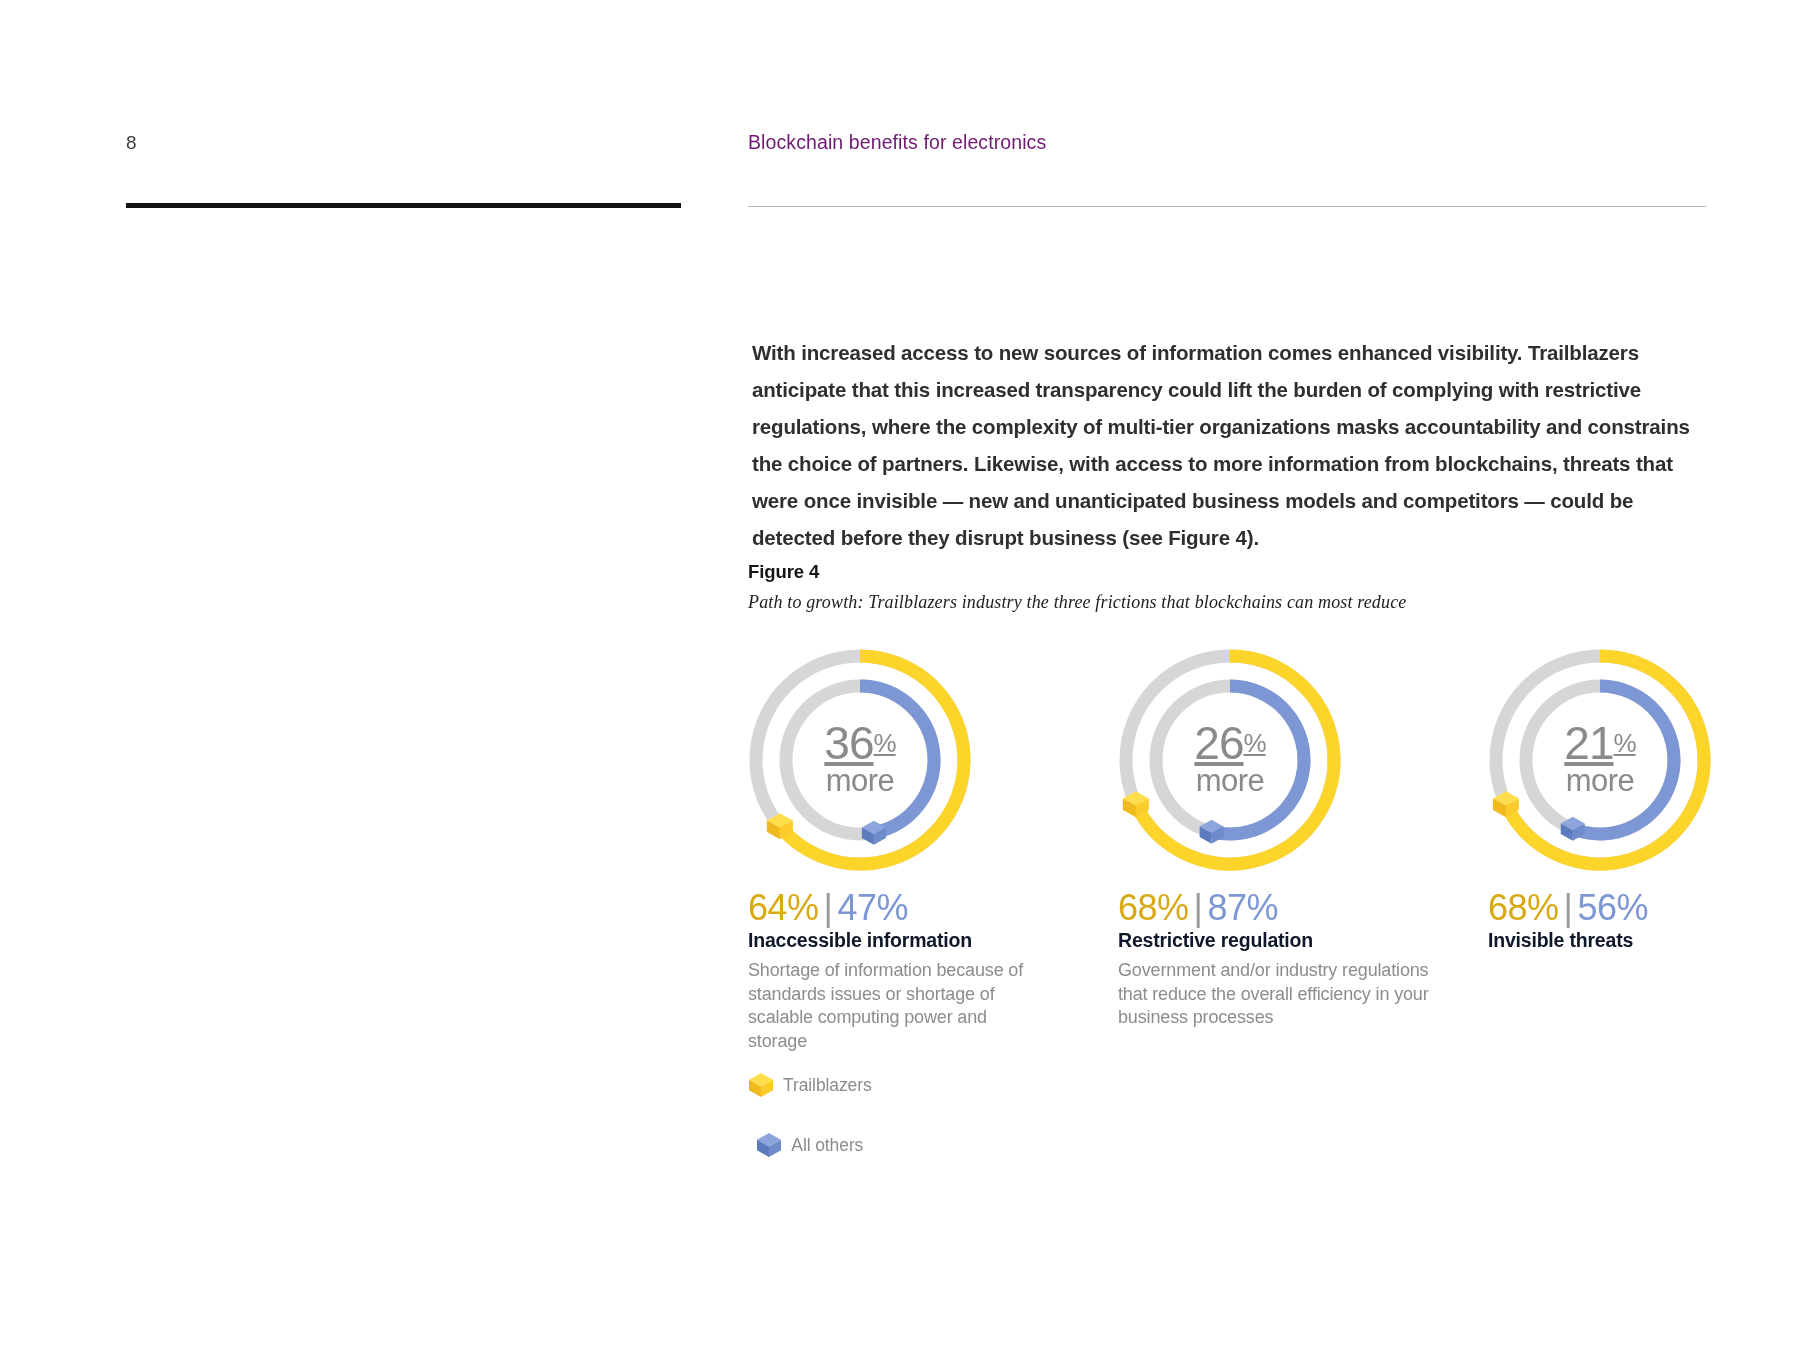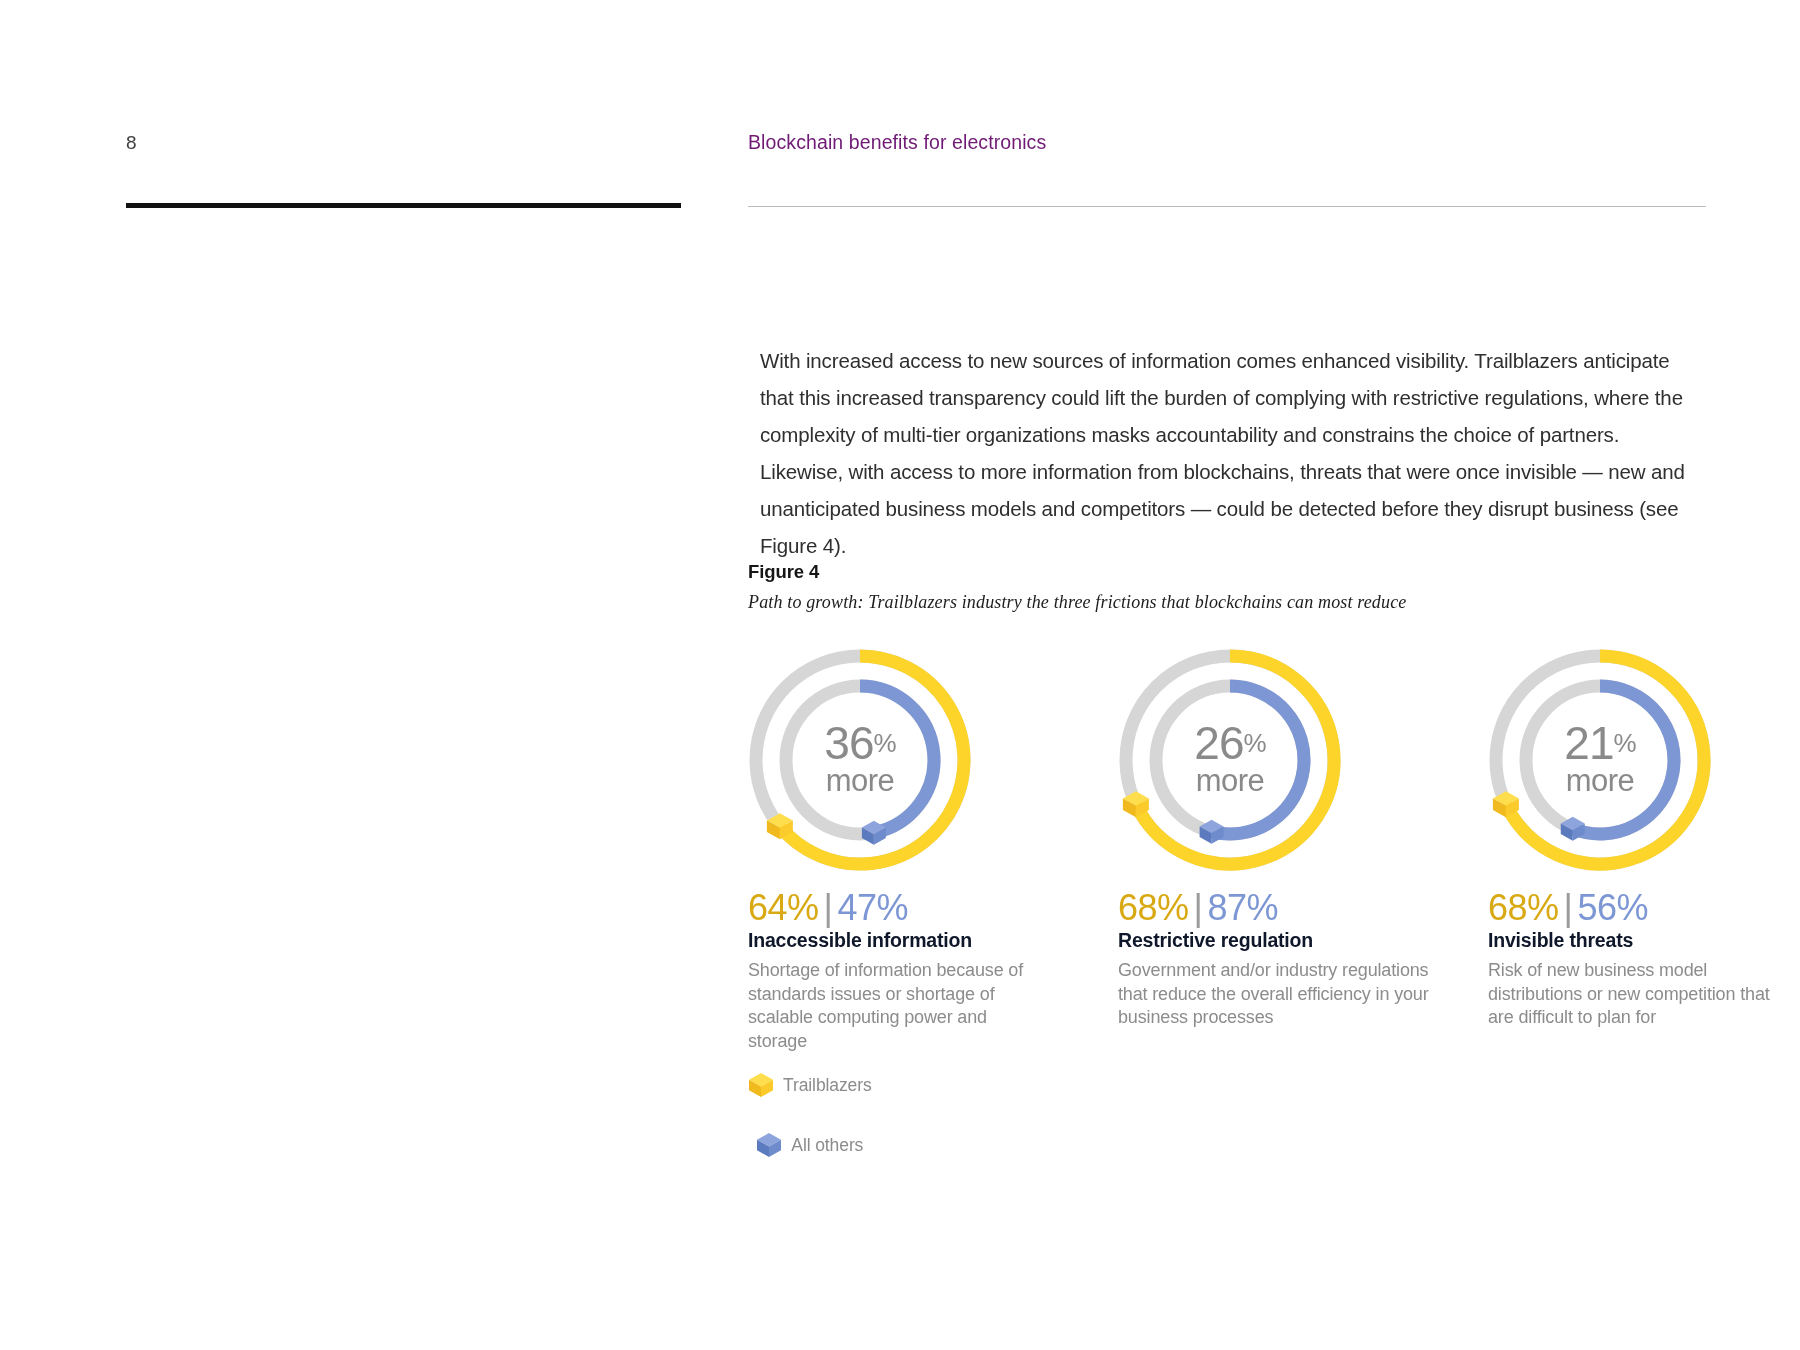--- a/index.html
+++ b/index.html
@@ -60,21 +60,21 @@
   .body-copy {
     position: absolute;
     left: 748px;
     top: 330px;
     width: 950px;
     font-size: 20.5px;
     line-height: 37px;
     color: #2f2f2f;
     letter-spacing: -0.15px;
   }
-  .body-copy p { margin: 12px; }
+  .body-copy p { margin: 4px; font-weight: bold; }
 
   
   .fig-label {
     position: absolute;
     left: 748px;
     top: 561px;
     font-size: 18.5px;
     font-weight: bold;
     color: #161616;
     letter-spacing: -0.1px;
@@ -119,20 +119,21 @@
     justify-content: center;
     pointer-events: none;
   }
   .donut-big {
     font-size: 46px;
     color: #8a8a8a;
     line-height: 42px;
     letter-spacing: -1px;
     display: flex;
     align-items: flex-start;
+    text-decoration: underline;
   }
   .donut-pct {
     font-size: 26px;
     letter-spacing: -1px;
   }
   .donut-more {
     font-size: 31px;
     color: #8a8a8a;
     line-height: 34px;
     letter-spacing: -0.5px;
@@ -291,21 +292,20 @@
         <div class="col-desc">Shortage of information because of standards issues or shortage of scalable computing power and storage</div>
       </div>
       <div class="col" style="left: 370px; width: 320px;">
         <div class="col-pcts"><span class="pct-gold">68%</span><span class="pct-sep">|</span><span class="pct-blue">87%</span></div>
         <div class="col-head">Restrictive regulation</div>
         <div class="col-desc">Government and/or industry regulations that reduce the overall efficiency in your business processes</div>
       </div>
       <div class="col" style="left: 740px; width: 290px;">
         <div class="col-pcts"><span class="pct-gold">68%</span><span class="pct-sep">|</span><span class="pct-blue">56%</span></div>
         <div class="col-head">Invisible threats</div>
-        <div class="col-desc">Risk of new business model distributions or new competition that are difficult to plan for</div>
       </div>
     </div>
 
   <div class="legend" id="legend">
       <div class="legend-item">
         <svg viewBox="0 0 26 26" width="26" height="26">
           <g>
             <polygon points="13,1 25,7.720000000000001 13,14.440000000000001 1,7.720000000000001" fill="#FFDE4D"></polygon>
             <polygon points="1,7.720000000000001 13,14.440000000000001 13,25 1,18.28" fill="#F0B91E"></polygon>
             <polygon points="25,7.720000000000001 13,14.440000000000001 13,25 25,18.28" fill="#FBCB2B"></polygon>

